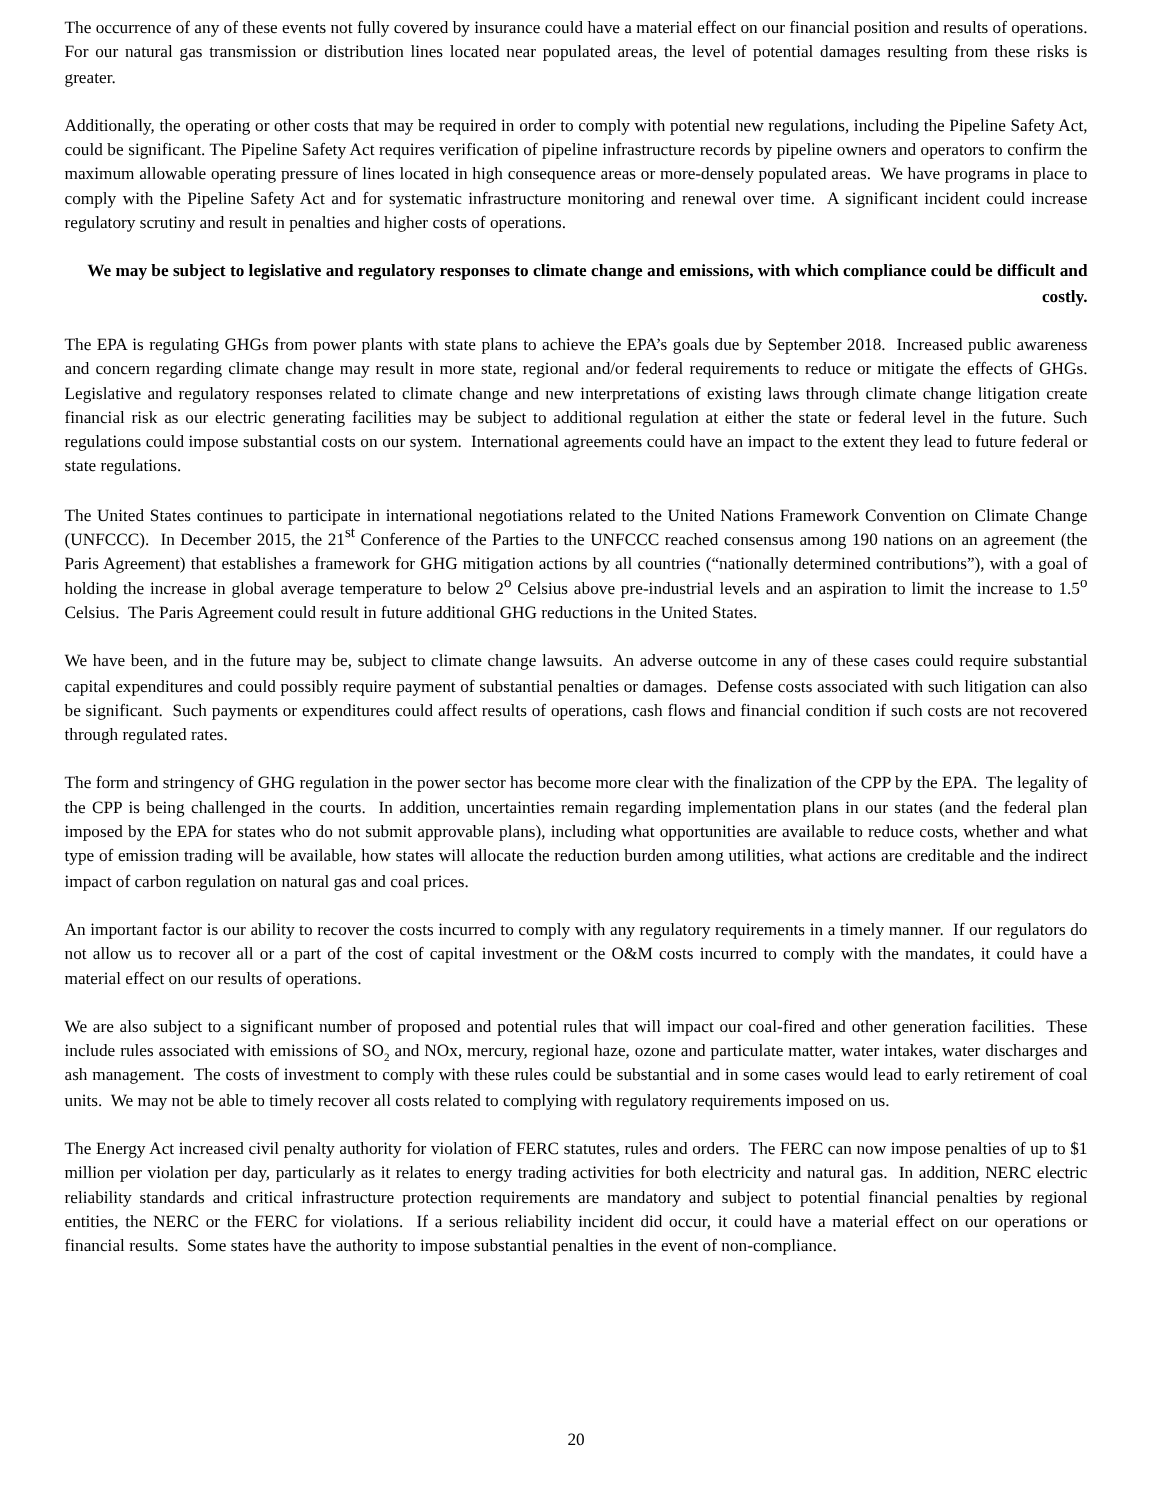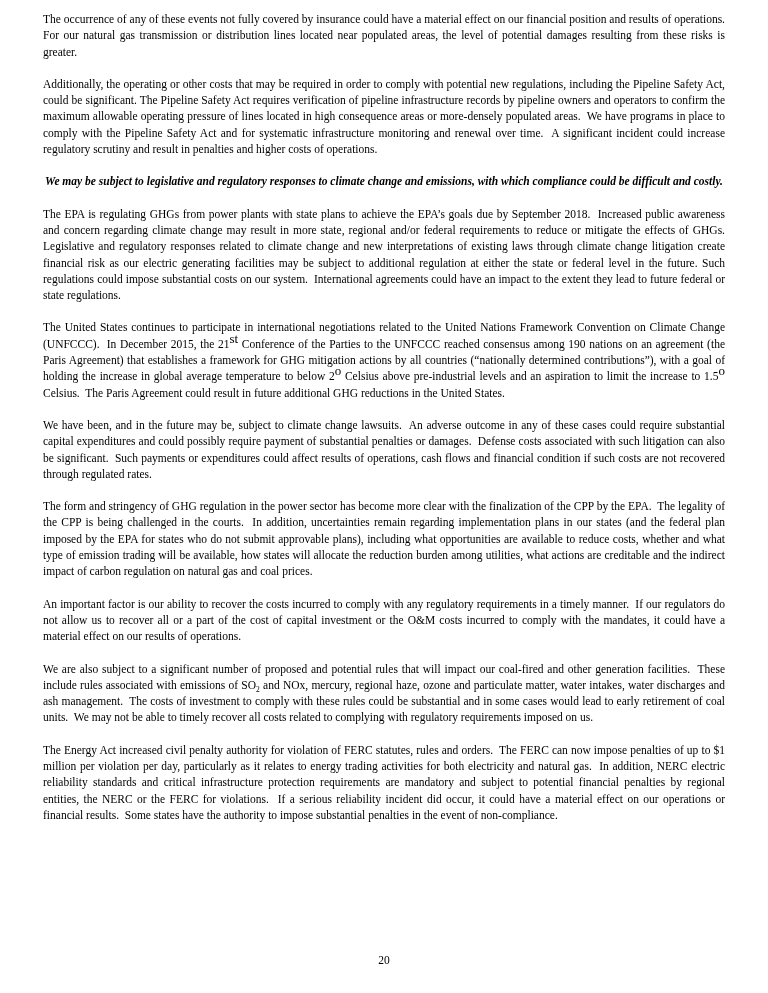--- a/index.html
+++ b/index.html
@@ -31,25 +31,24 @@
     text-align: justify;
     white-space: pre-wrap;
     margin: 0 0 16px 0;
   }
   .block.heading-bold {
     font-weight: bold;
     text-align: left;
   }
   .block.heading-bolditalic {
     font-weight: bold;
-    font-style: italic;
-    text-align: center;
+    text-align: right;
   }
   .block sup {
-    font-size: 13px;
+    font-size: 10px;
     line-height: 0;
     vertical-align: super;
   }
   .block sub {
     font-size: 7.5px;
     line-height: 0;
     vertical-align: sub;
   }
   .page-number {
     position: absolute;

